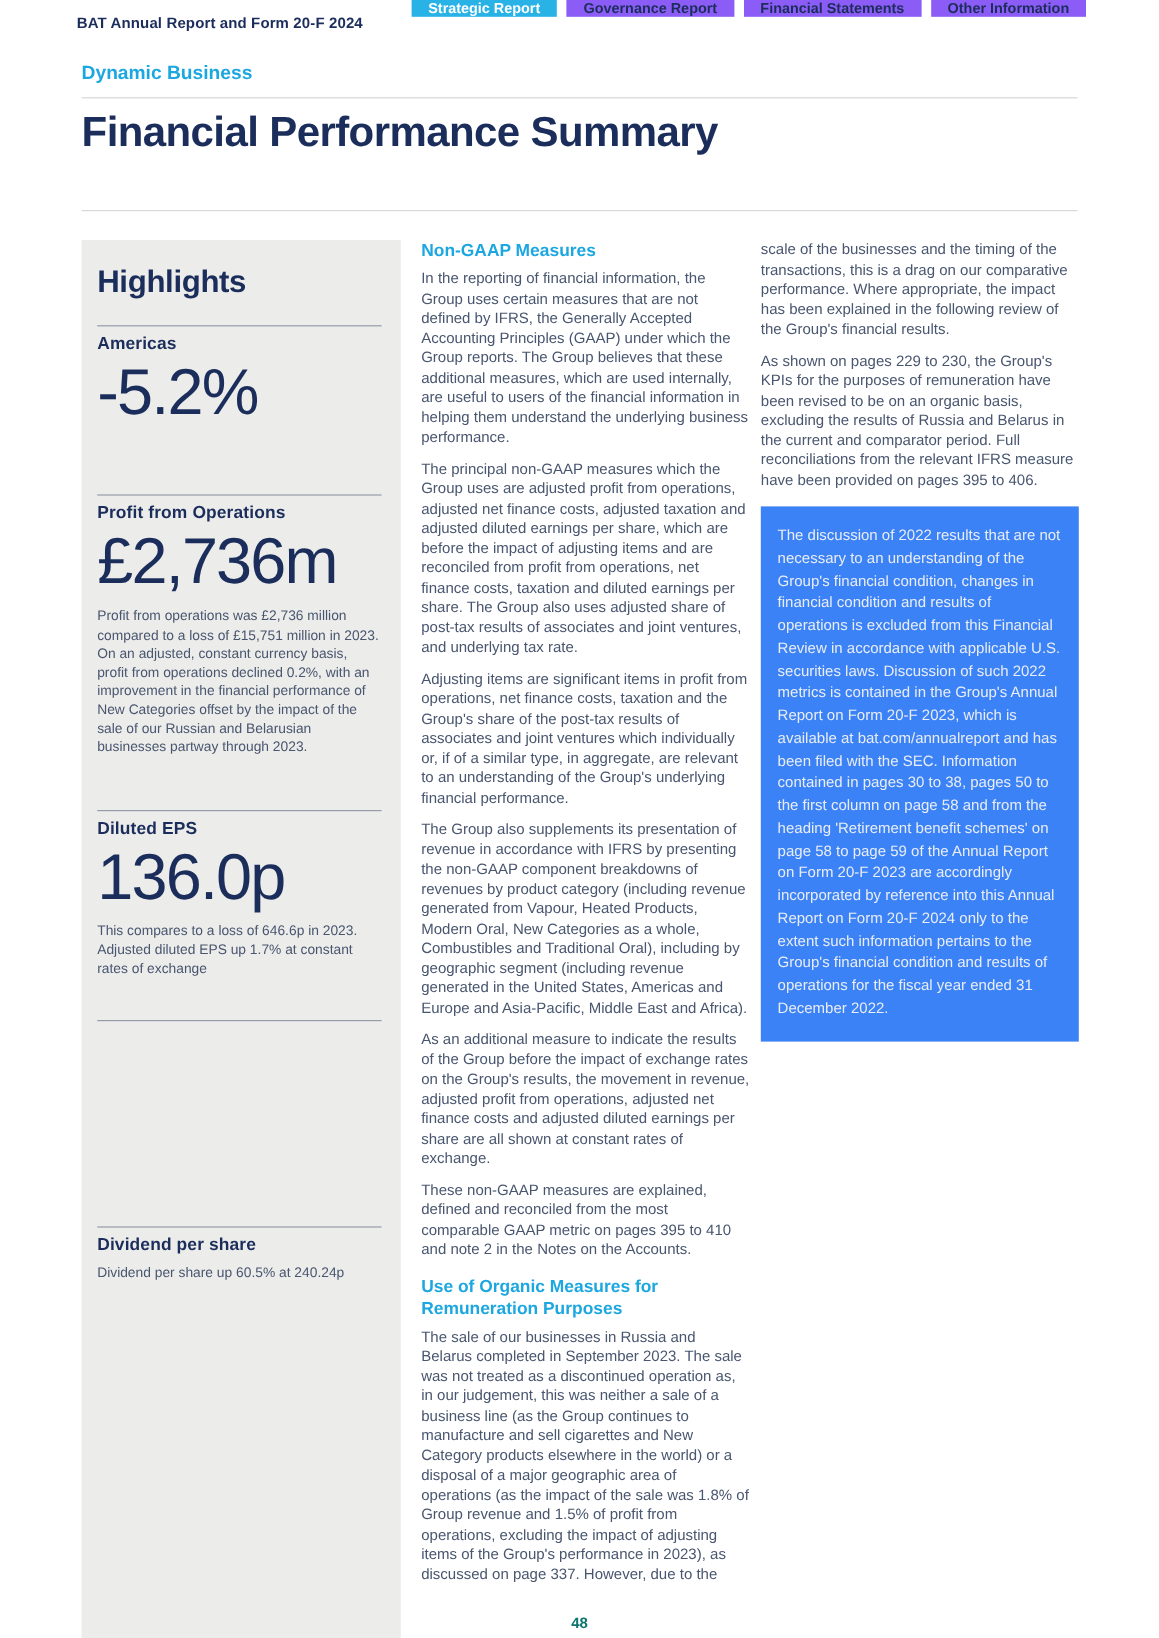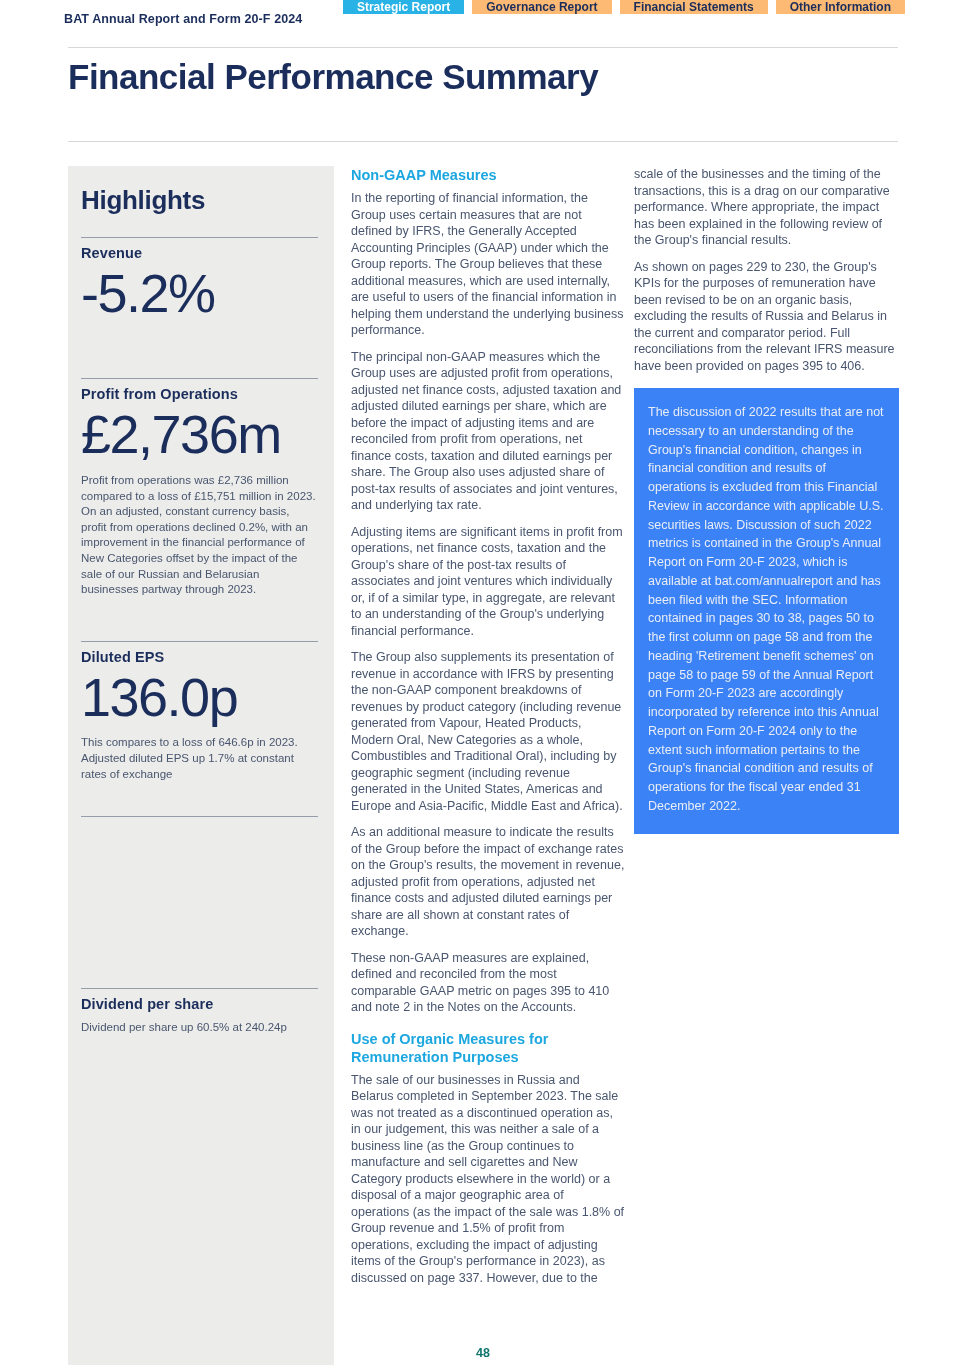--- a/index.html
+++ b/index.html
@@ -6,21 +6,21 @@
   html,body { background:#ffffff; }
   body {
     width:966px; height:1365px; position:relative;
     font-family:"Liberation Sans", sans-serif;
     color:#1b2d5b;
   }
   
   .topbar { display:flex; align-items:flex-start; height:37px; padding-left:64px; padding-right:61px; }
   .report-title { align-self:center; font-size:12.5px; font-weight:bold; color:#1b2d5b; letter-spacing:.1px; }
   .tabs { margin-left:auto; display:flex; gap:8px; }
-  .tab { display:flex; align-items:center; justify-content:center; padding:0 14px; font-size:12px; font-weight:bold; color:#1b2d5b; background:#fdba74; cursor:pointer; white-space:nowrap; }
+  .tab { display:flex; align-items:center; justify-content:center; padding:0 14px; font-size:12px; font-weight:bold; color:#1b2d5b; background:#8b5cf6; cursor:pointer; white-space:nowrap; }
   .tab.active { background:#29b2e6; color:#ffffff; }
   
   .content { margin:0 68px; }
   .eyebrow { margin-top:16px; font-size:16px; font-weight:bold; color:#1ca7e0; }
   .rule { border:none; border-top:1px solid #d8d8d8; margin-top:10px; }
   .page-title { margin-top:9px; font-size:35px; font-weight:bold; color:#1b2d5b; letter-spacing:-.5px; }
   .rule2 { border:none; border-top:1px solid #d8d8d8; margin-top:44px; }
   
   .cols { display:flex; margin-top:24px; }
   
@@ -53,31 +53,32 @@
   <div class="report-title">BAT Annual Report and Form 20-F 2024</div>
   <div class="tabs">
     <div class="tab active">Strategic Report</div>
     <div class="tab">Governance Report</div>
     <div class="tab">Financial Statements</div>
     <div class="tab">Other Information</div>
   </div>
 </div>
 
 <div class="content">
+  <div class="eyebrow">Dynamic Business</div>
   <hr class="rule">
   <div class="page-title">Financial Performance Summary</div>
   <hr class="rule2">
 
   <div class="cols">
 
     <div class="panel">
       <h2>Highlights</h2>
 
       <div class="metric m1">
-        <div class="label">Revenue</div>
+        <div class="label">Americas</div>
         <div class="value">-5.2%</div>
       </div>
 
       <div class="metric m2">
         <div class="label">Profit from Operations</div>
         <div class="value">£2,736m</div>
         <div class="desc">Profit from operations was £2,736 million compared to a loss of £15,751 million in 2023. On an adjusted, constant currency basis, profit from operations declined 0.2%, with an improvement in the financial performance of New Categories offset by the impact of the sale of our Russian and Belarusian businesses partway through 2023.</div>
       </div>
 
       <div class="metric m3">

